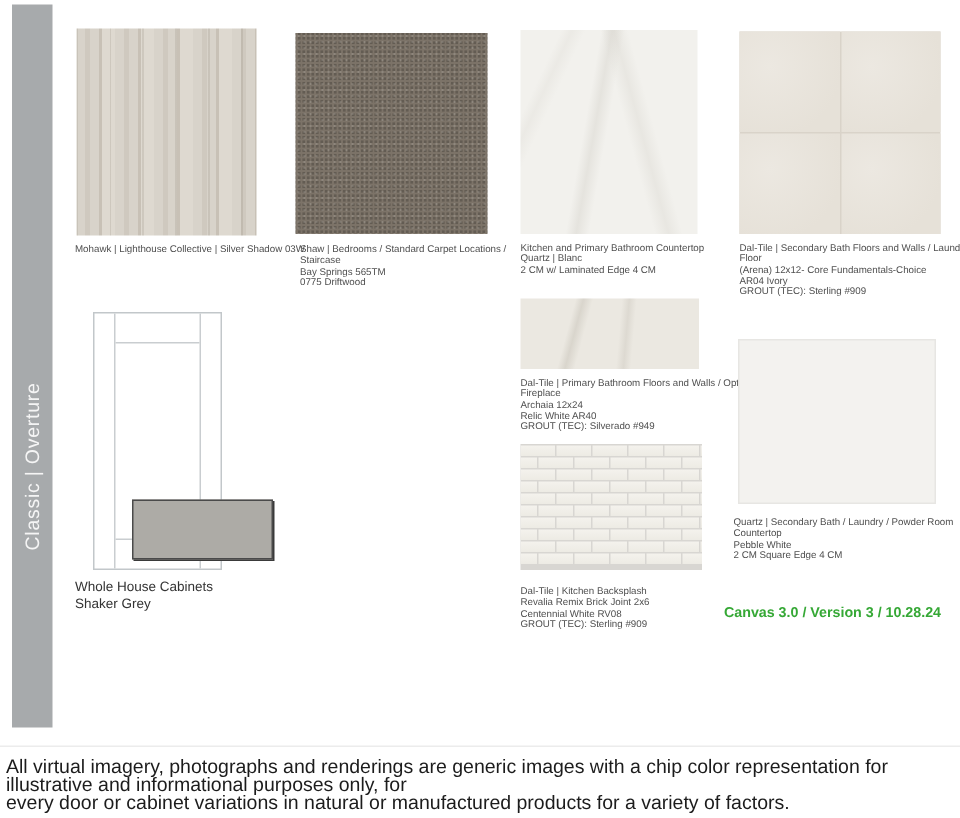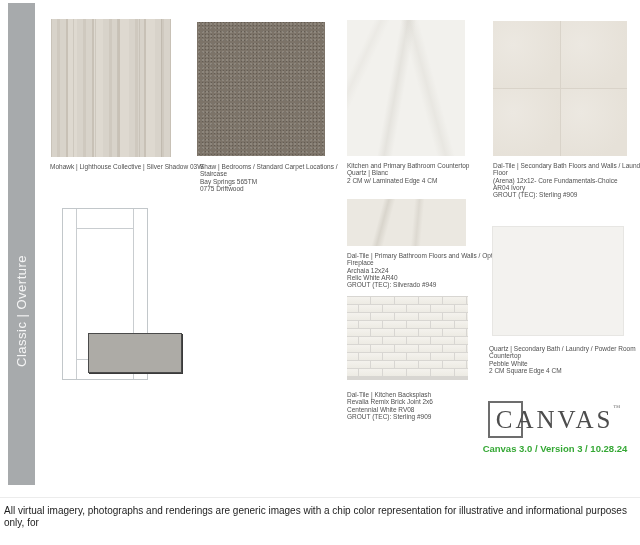--- a/index.html
+++ b/index.html
@@ -61,21 +61,21 @@
   .logo{position:relative;display:inline-block;font-family:"Liberation Serif", serif;
         font-size:25px;letter-spacing:3px;color:#4d4d4d;padding:4px 2px 6px 8px;}
   .logo-square{position:absolute;left:0;top:1px;width:31px;height:33px;border:2px solid #6d6d6d;}
   .logo-text{position:relative;}
   .logo-tm{font-size:7px;vertical-align:18px;letter-spacing:0;color:#6d6d6d;}
   .version{margin-top:3px;font-size:9.5px;font-weight:bold;color:#35a835;white-space:nowrap;}
 
   
   .footer{position:absolute;left:0;top:497px;width:640px;border-top:1px solid #ececec;
           padding:7px 4px 0 4px;box-sizing:border-box;
-          font-size:10px;line-height:11.8px;color:#1c1c1c;}
+          font-size:13px;line-height:11.8px;color:#1c1c1c;}
 </style>
 </head>
 <body>
 
 <div id="page">
 
   <div class="sidebar">
     <div class="sidebar-label">Classic | Overture</div>
   </div>
 
@@ -219,25 +219,27 @@
     <div>2 CM Square Edge 4 CM</div>
   </div>
 
   <div class="door">
     <div class="v1"></div>
       <div class="v2"></div>
       <div class="h1"></div>
       <div class="h2"></div>
   </div>
   <div class="chip"></div>
+  <div class="cab-label">
+    <div>Whole House Cabinets</div>
+    <div>Shaker Grey</div>
+  </div>
 
   <div class="logo-wrap">
-    <div class="logo">
-      <span class="logo-square"></span><span class="logo-text">CANVAS</span><span class="logo-tm">™</span>
-    </div>
     <div class="version">Canvas 3.0 / Version 3 / 10.28.24</div>
   </div>
 
   <div class="footer">
     <div>All virtual imagery, photographs and renderings are generic images with a chip color representation for illustrative and informational purposes only, for</div>
+    <div>every door or cabinet variations in natural or manufactured products for a variety of factors.</div>
   </div>
 
 </div>
 
 </body></html>

